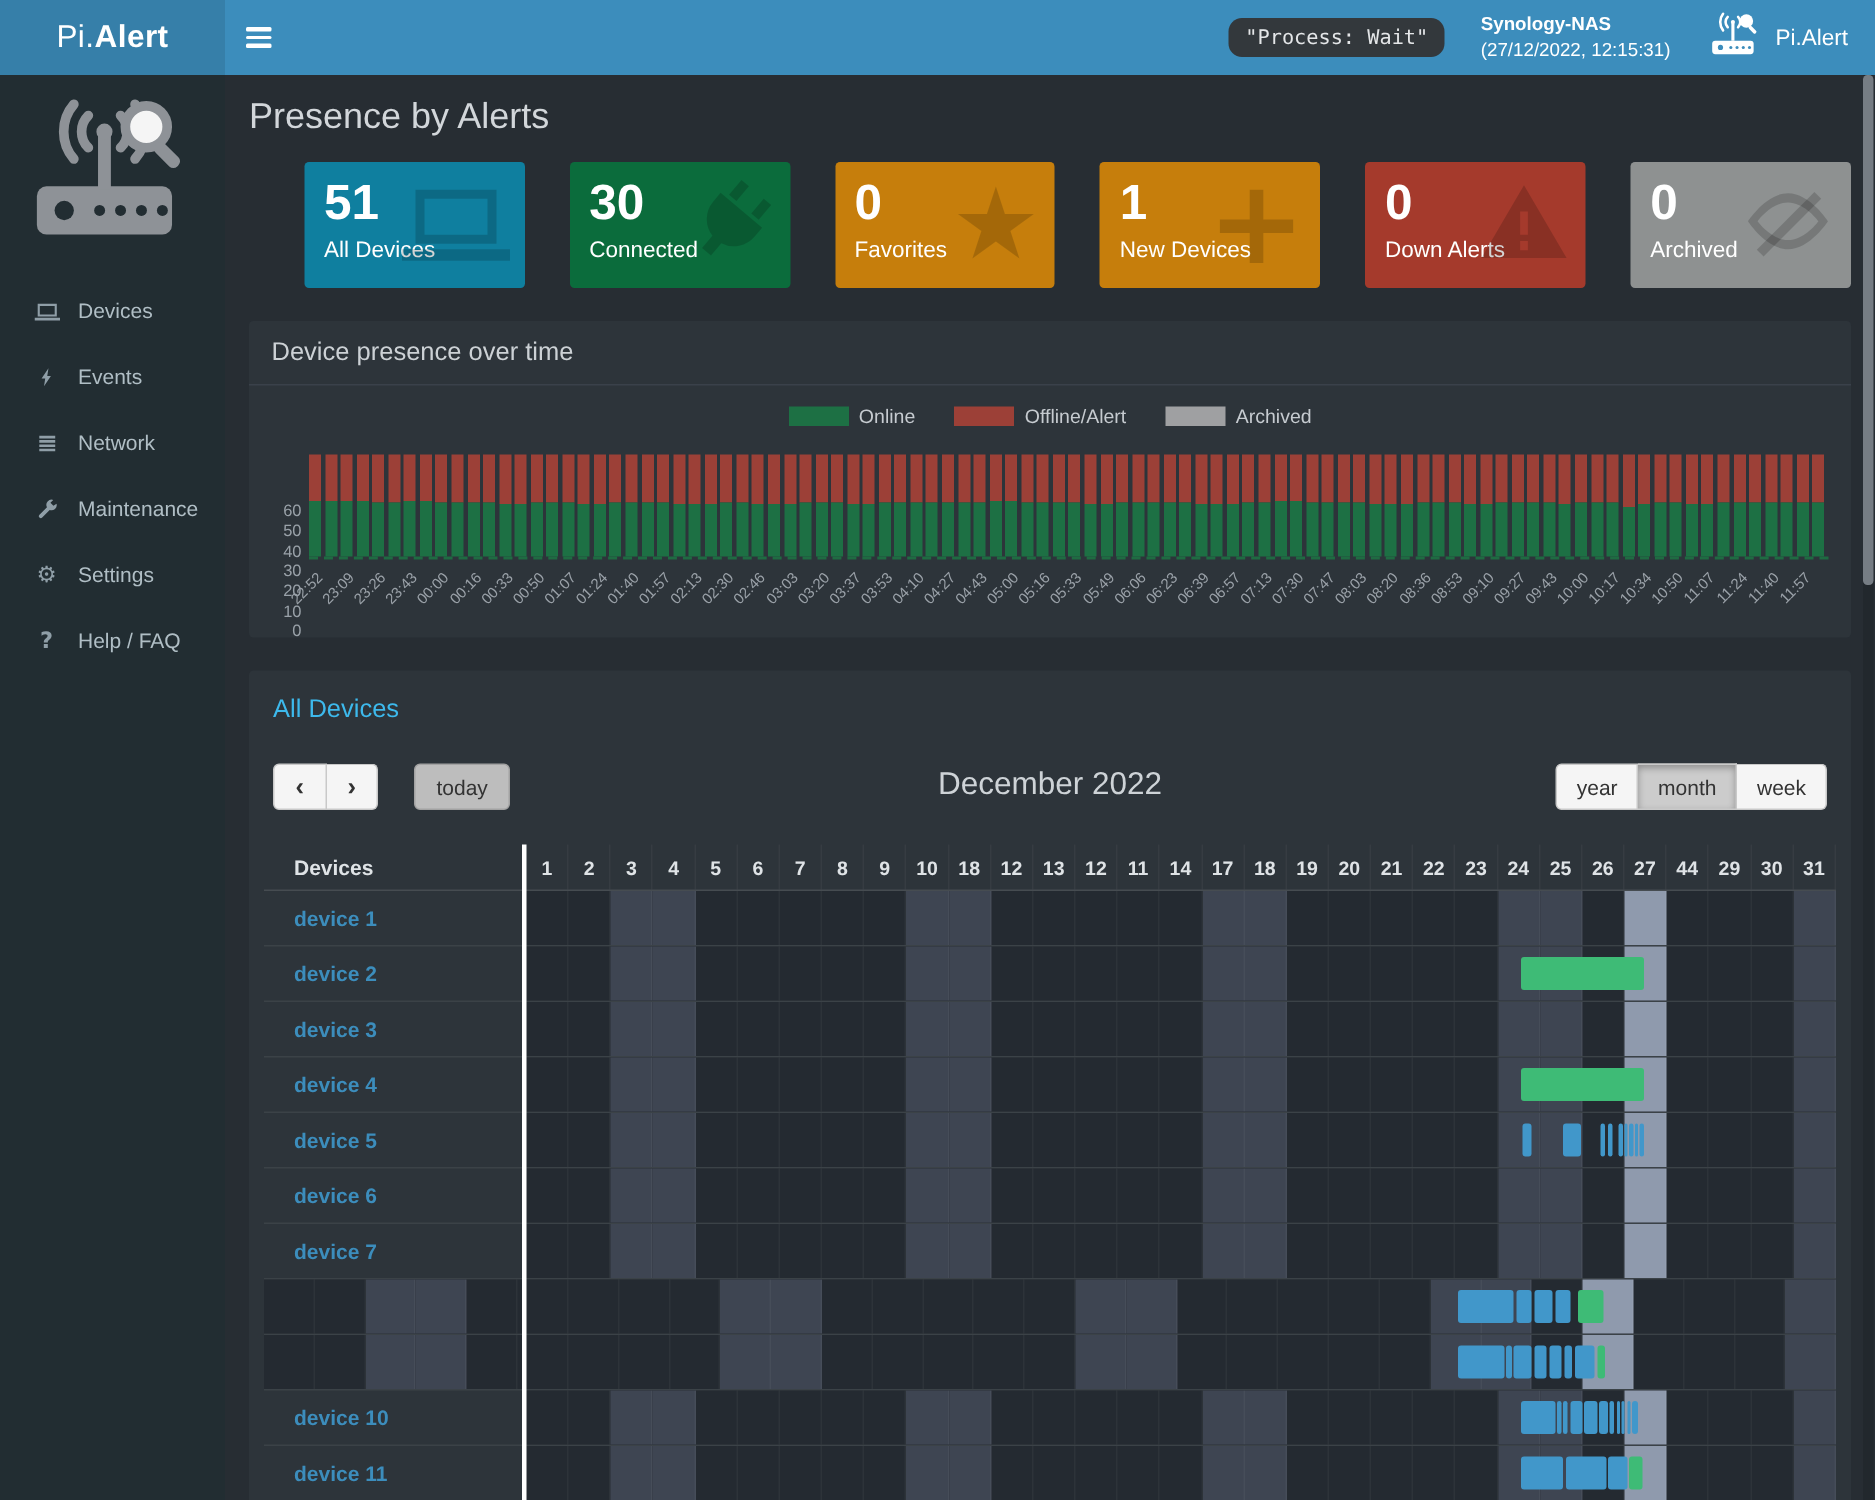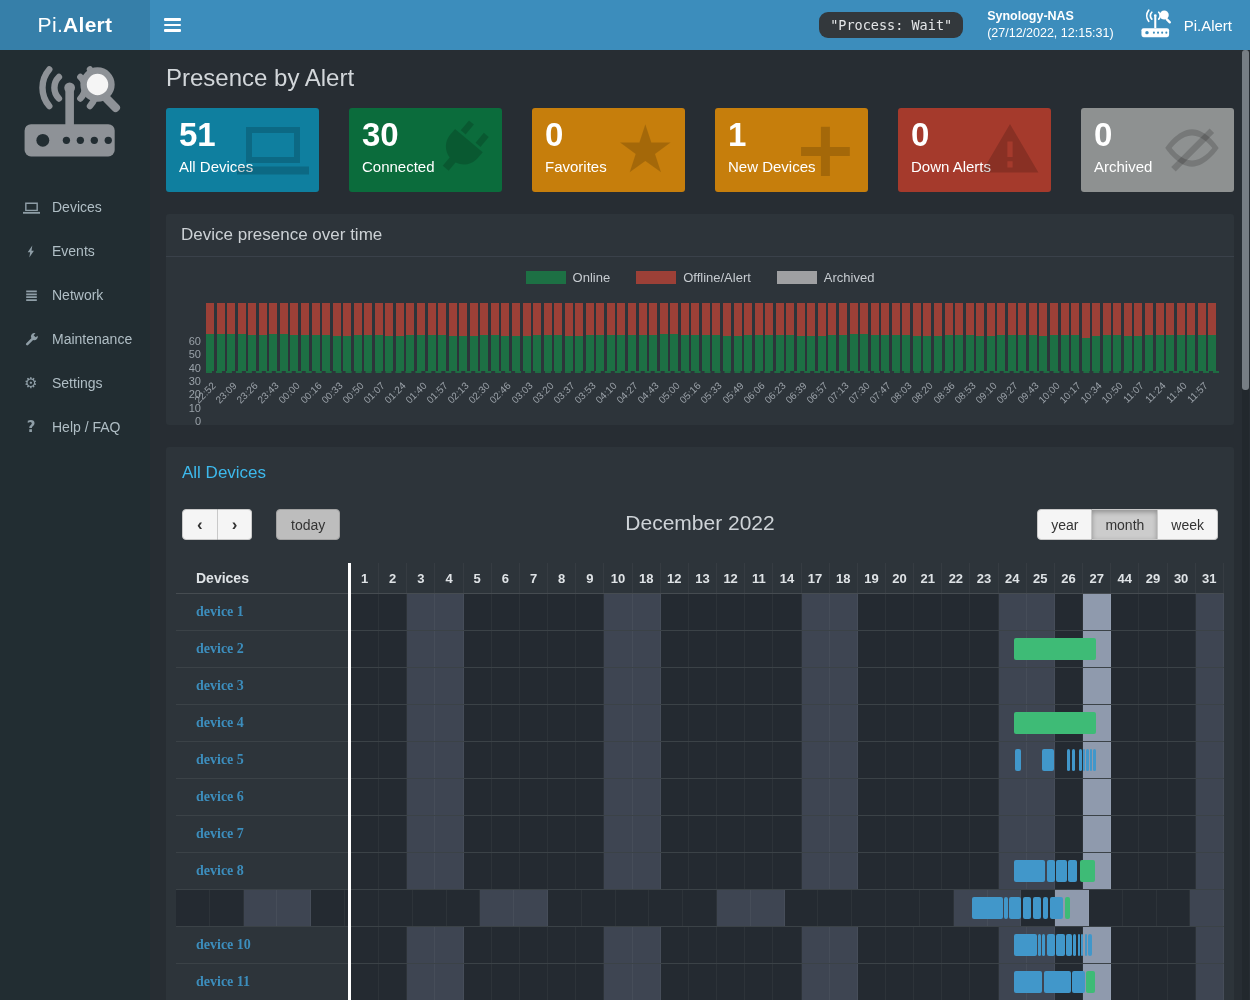--- a/index.html
+++ b/index.html
@@ -41,21 +41,21 @@
   .side-item .gicon { color:#8f9ea7; font-family:"DejaVu Sans", sans-serif; font-size:15px; font-weight:700; }
   .side-item.active { background:#1e282d; color:#fff; border-left-color:#3fa7d6; }
   .side-item.active .ic svg { fill:#d9dee1; }
 
   
   .content { position:absolute; top:50px; left:150px; right:0; bottom:0;
              padding:10px 16px 0; overflow:hidden; }
   h1.page-title { font-size:24px; font-weight:400; color:#d2d6da; margin:4px 0 16px; }
 
   
-  .boxes { display:flex; gap:30px; }
+  .boxes { display:flex; gap:30px;margin-left:37px; }
   .sbox { flex:1; height:84px; border-radius:3px; position:relative;
           color:#fff; padding:8px 13px; overflow:hidden; cursor:pointer; }
   .sbox .num { font-size:33px; font-weight:700; line-height:1.15; }
   .sbox .lbl { font-size:15px; margin-top:4px; }
   .sbox .bicon { position:absolute; right:10px; top:50%; transform:translateY(-50%); }
   .sbox .bicon svg path { fill:rgba(0,0,0,.17); }
   .sbox .boxglyph { font-size:66px; line-height:66px; color:rgba(0,0,0,.17);
                     font-family:"DejaVu Sans", sans-serif; }
   .sbox .boxglyph.plus { font-size:78px; font-weight:700; line-height:58px; }
 
@@ -106,21 +106,21 @@
   .cal-row { display:flex; border-bottom:1px solid rgba(255,255,255,.07); }
   .cal-head .cal-row { border-bottom:1px solid rgba(255,255,255,.12); }
   .name-cell { width:175px; flex:0 0 175px; display:flex; align-items:center;
                padding-left:20px; font-size:14px; }
   .head-name { font-weight:700; color:#dfe3e6; height:30px; }
   .day-grid { flex:1; display:flex; position:relative; }
   .day-cell { flex:1; border-right:1px solid rgba(255,255,255,.045); }
   .head-cell { display:flex; align-items:center; justify-content:center;
                font-size:13px; font-weight:700; color:#dfe3e6; height:30px;
                border-right:1px solid rgba(255,255,255,.045); flex:1; }
-  .body-row { height:37px;font-family:Liberation Serif, serif; }
+  .body-row { height:37px; }
   .body-row .day-grid { background:#242a31; }
   .day-cell.wk { background:#3e4552; }
   .day-cell.td { background:#8f9aad; }
   .dev-link { color:#3c8dbc; font-weight:700; cursor:pointer; }
   .seg { position:absolute; top:7px; height:22px; border-radius:2px; z-index:2; }
   .cal-divider { position:absolute; left:172px; top:0; bottom:0; width:3px;
                  background:#ffffff; z-index:3; }
 </style>
 </head>
 <body>
@@ -238,21 +238,21 @@
       <div class="side-item">
         <span class="ic">
           <span class="gicon">?</span>
         </span>
         <span>Help / FAQ</span>
       </div>
     </nav>
 </aside>
 
 <main class="content">
-  <h1 class="page-title">Presence by Alert</h1>
+  <h1 class="page-title">Presence by Alerts</h1>
 
   <div class="boxes" id="summary-boxes">
       <div class="sbox" style="background: rgb(15, 127, 159);">
         <div class="num">51</div>
         <div class="lbl">All Devices</div>
         <span class="bicon"><svg viewBox="0 0 24 18" width="72" height="54">
             <path fill-rule="evenodd" d="M3 2h18v12H3zM5 4h14v8H5z"></path>
             <path d="M0 15.2h24v2.6H0z"></path>
           </svg></span>
       </div>
@@ -1085,23 +1085,20 @@
               <div class="day-cell wk"></div>
               <div class="day-cell"></div>
               <div class="day-cell td"></div>
               <div class="day-cell"></div>
               <div class="day-cell"></div>
               <div class="day-cell"></div>
               <div class="day-cell wk"></div>
             </div>
           </div>
           <div class="cal-row body-row">
-            <div class="name-cell">
-              <span class="dev-link">device 8</span>
-            </div>
             <div class="day-grid">
               <div class="day-cell"></div>
               <div class="day-cell"></div>
               <div class="day-cell wk"></div>
               <div class="day-cell wk"></div>
               <div class="day-cell"></div>
               <div class="day-cell"></div>
               <div class="day-cell"></div>
               <div class="day-cell"></div>
               <div class="day-cell"></div>

